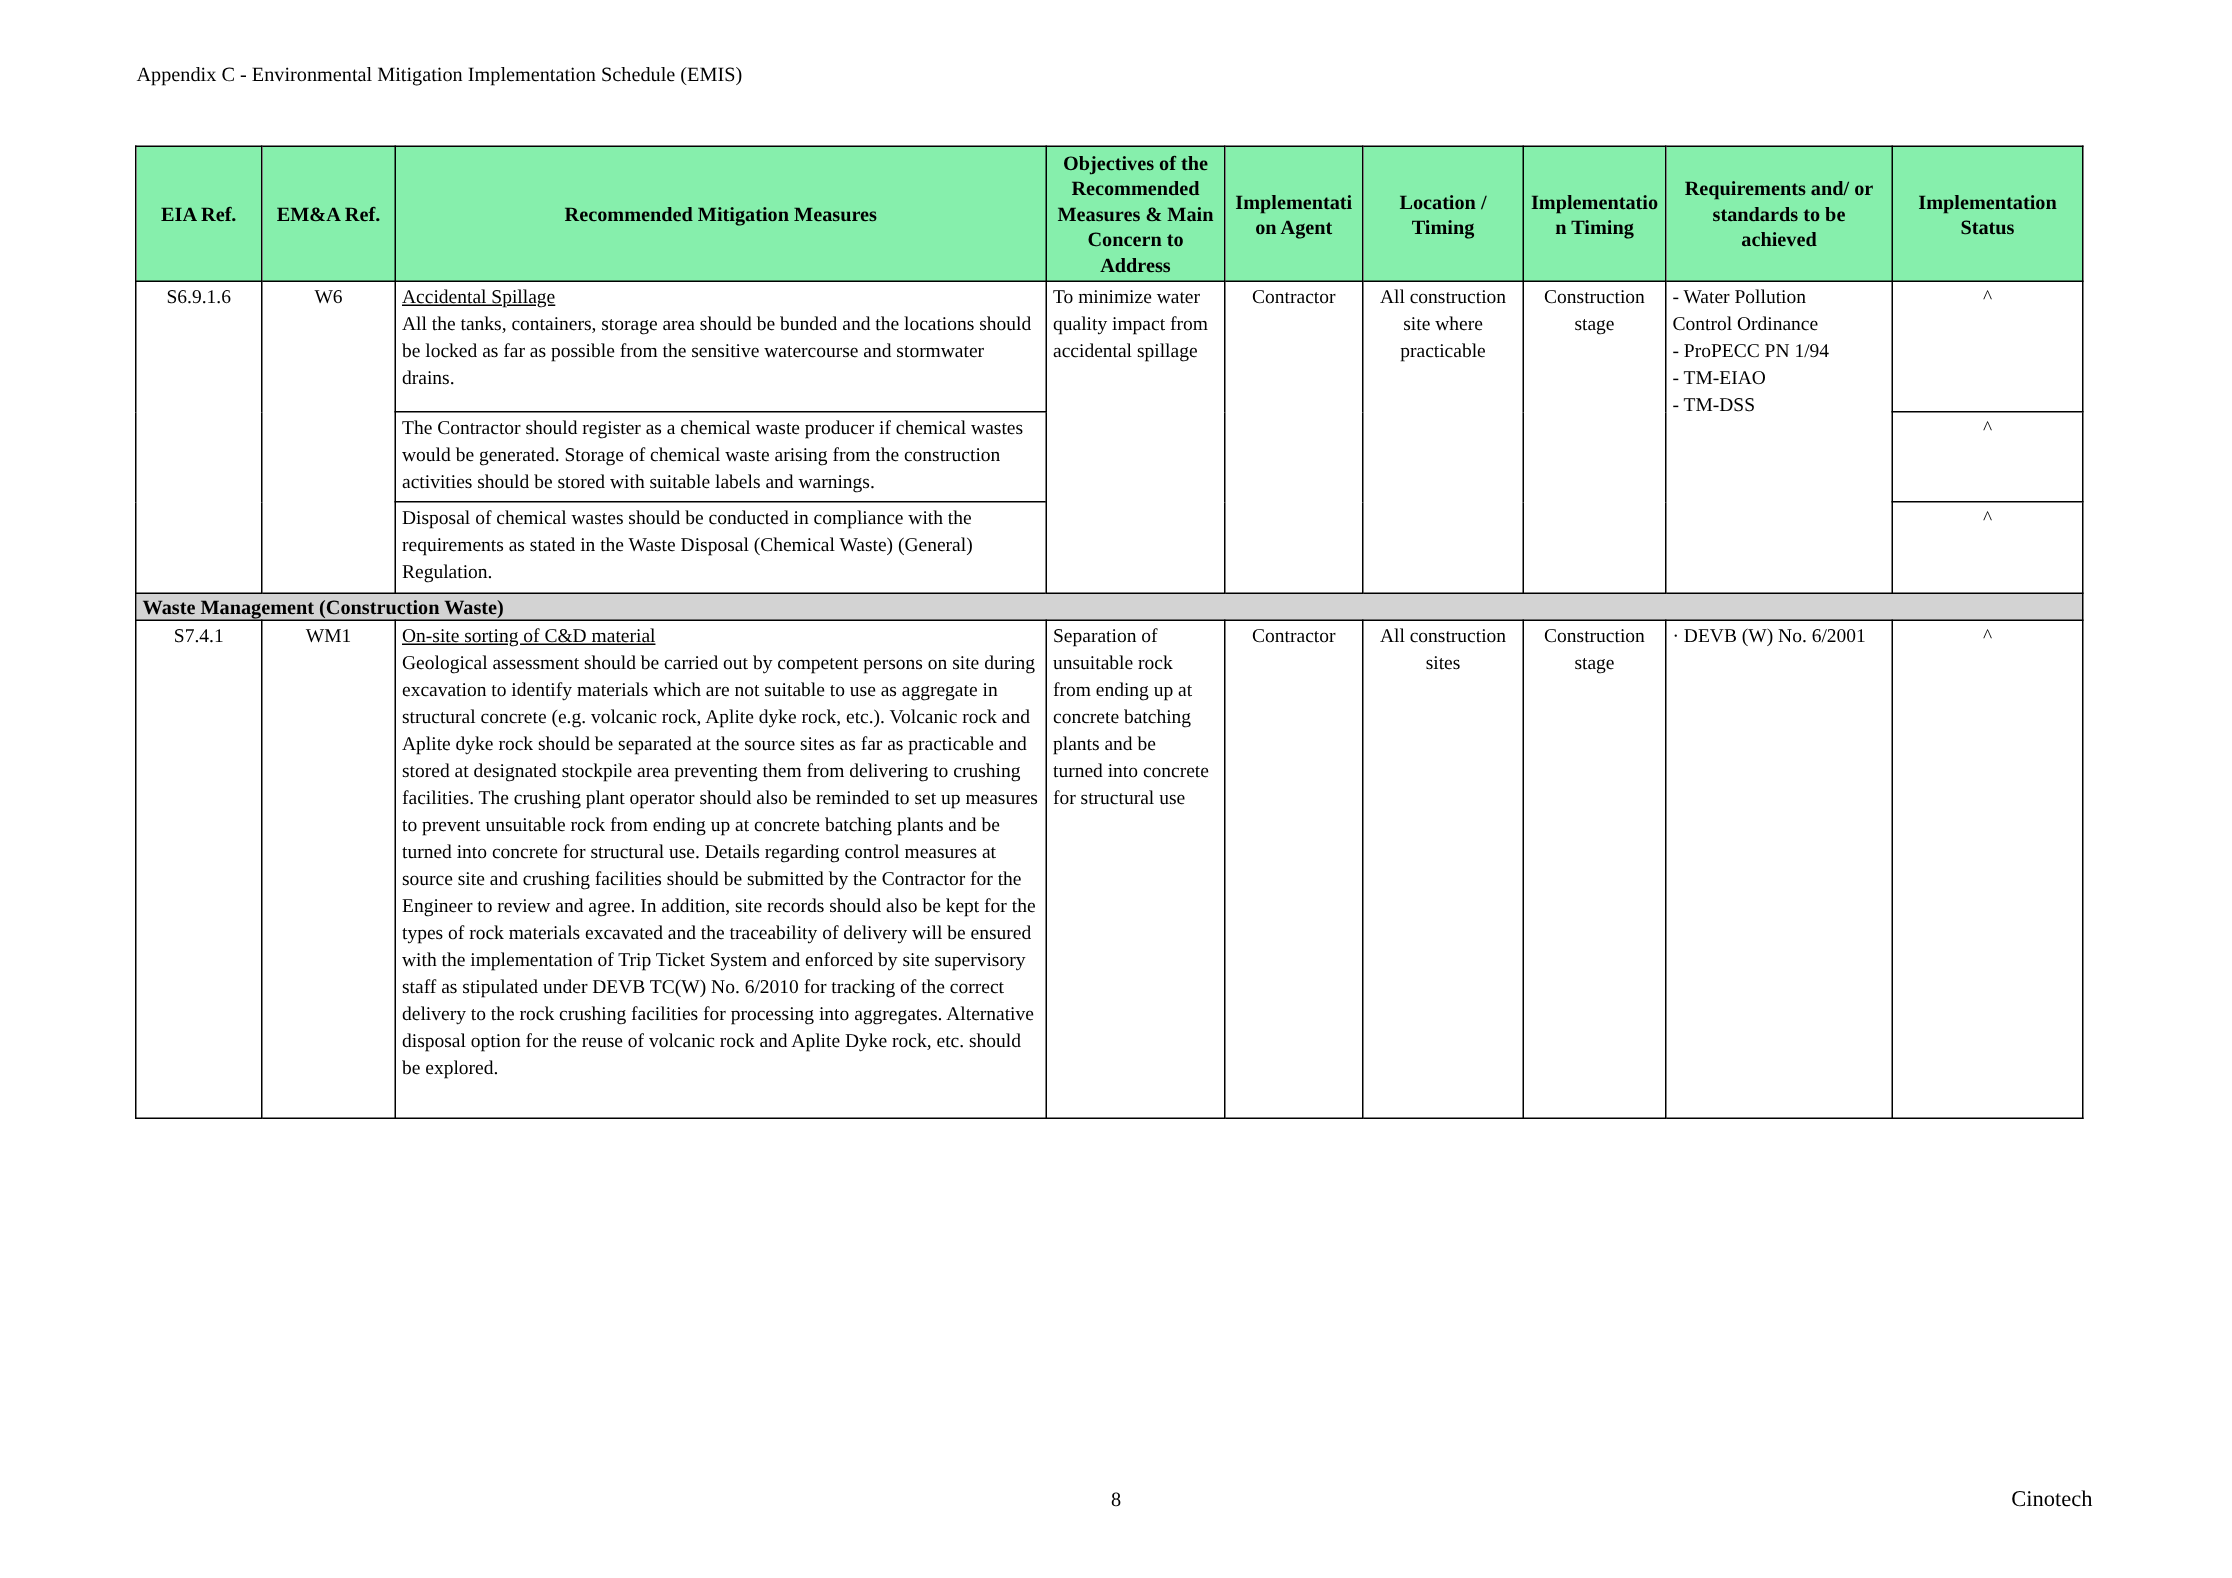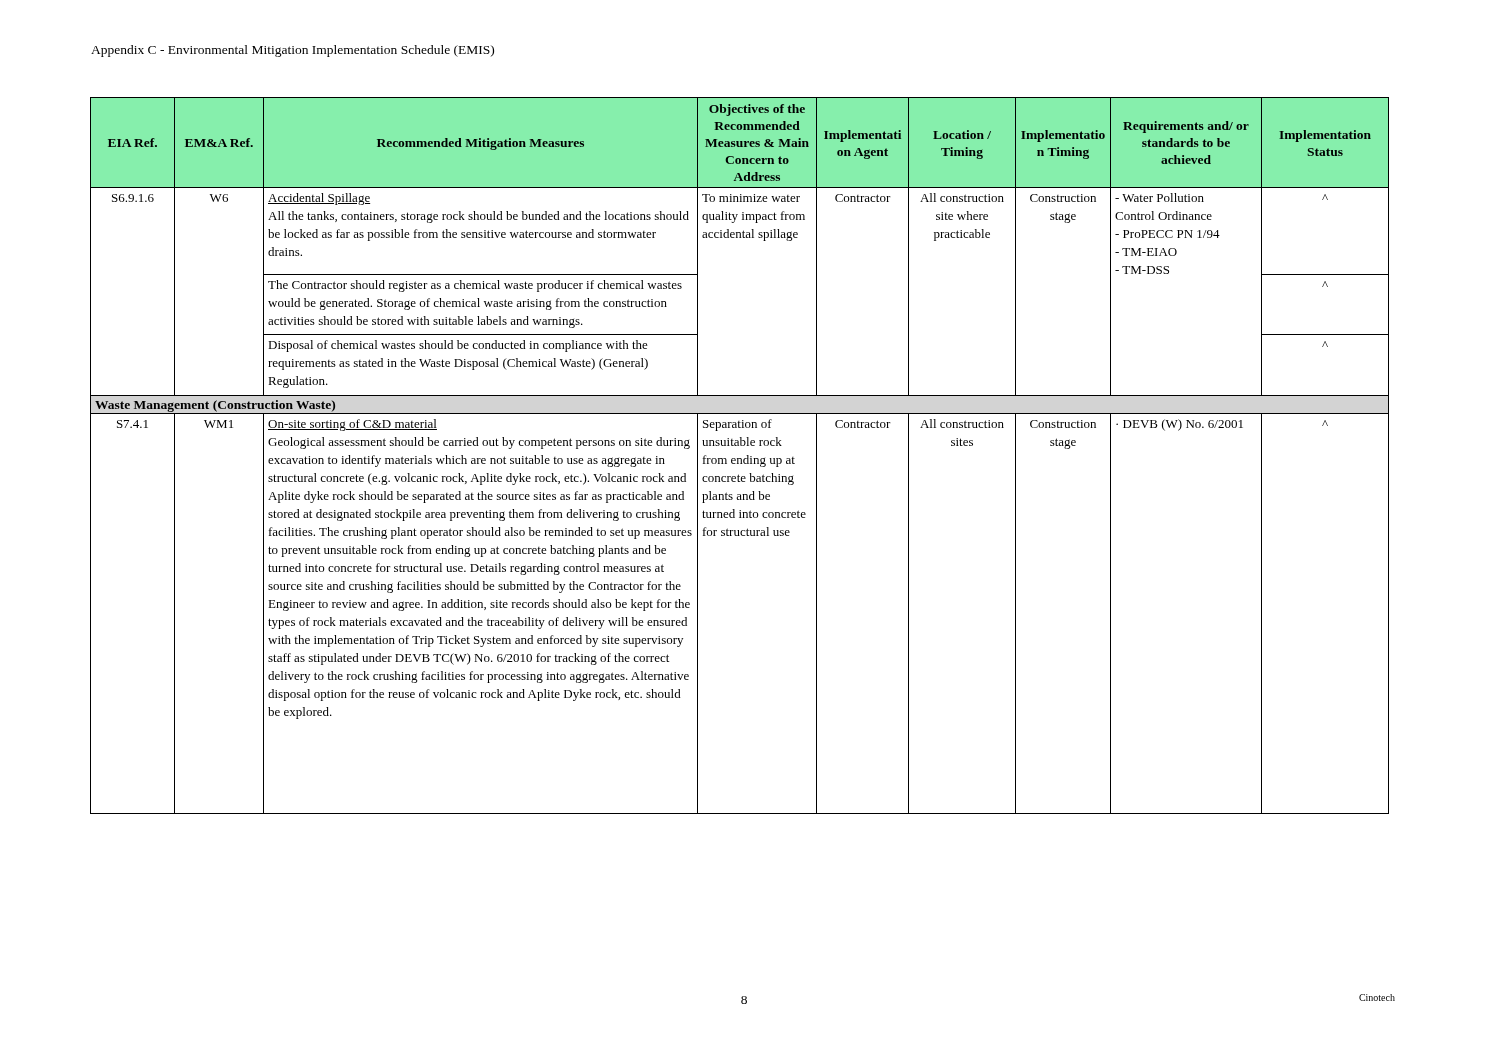--- a/index.html
+++ b/index.html
@@ -24,21 +24,21 @@
   }
   .pre{white-space:pre-line;font-family:Liberation Serif, serif;}
   .ctr{text-align:center;}
   .measure-heading{text-decoration:underline;}
   .status-cell{text-align:center;font-size:13px;}
   tr.section-row td{
     background:#d3d3d3;font-weight:bold;font-size:13.5px;
     line-height:15px;padding:1px 4px;
   }
   .footer-page{position:absolute;top:992px;left:0;width:1488px;text-align:center;font-size:13.5px;}
-  .footer-brand{position:absolute;top:992px;right:93px;font-size:10px;}
+  .footer-brand{position:absolute;top:992px;right:93px;font-size:15px;}
 </style>
 </head>
 <body>
 
 <div class="doc-title">Appendix C - Environmental Mitigation Implementation Schedule (EMIS)</div>
 
 <table class="emis">
   <colgroup>
     <col style="width:84px">
       <col style="width:89px">
@@ -72,21 +72,21 @@
 achieved</th>
     <th>Implementation
 Status</th>
   </tr>
 
   <tr style="height:87px;">
     <td class="ctr" rowspan="3">S6.9.1.6</td>
     <td class="ctr" rowspan="3">W6</td>
     <td>
       <div class="measure-heading">Accidental Spillage</div>
-      <div>All the tanks, containers, storage rock should be bunded and the locations should be locked as far as possible from the sensitive watercourse and stormwater drains.</div>
+      <div>All the tanks, containers, storage area should be bunded and the locations should be locked as far as possible from the sensitive watercourse and stormwater drains.</div>
     </td>
     <td class="pre" rowspan="3">To minimize water
 quality impact from
 accidental spillage</td>
     <td class="ctr" rowspan="3">Contractor</td>
     <td class="ctr pre" rowspan="3">All construction
 site where
 practicable</td>
     <td class="ctr pre" rowspan="3">Construction
 stage</td>
@@ -103,21 +103,21 @@
   </tr>
   <tr style="height:61px;">
     <td>Disposal of chemical wastes should be conducted in compliance with the requirements as stated in the Waste Disposal (Chemical Waste) (General) Regulation.</td>
     <td class="status-cell">^</td>
   </tr>
 
   <tr class="section-row" style="height:18px;">
     <td colspan="9">Waste Management (Construction Waste)</td>
   </tr>
 
-  <tr style="height:400px;">
+  <tr style="height:332px;">
     <td class="ctr">S7.4.1</td>
     <td class="ctr">WM1</td>
     <td>
       <div class="measure-heading">On-site sorting of C&amp;D material</div>
       <div>Geological assessment should be carried out by competent persons on site during excavation to identify materials which are not suitable to use as aggregate in structural concrete (e.g. volcanic rock, Aplite dyke rock, etc.). Volcanic rock and Aplite dyke rock should be separated at the source sites as far as practicable and stored at designated stockpile area preventing them from delivering to crushing facilities.  The crushing plant operator should also be reminded to set up measures to prevent unsuitable rock from ending up at concrete batching plants and be turned into concrete for structural use.  Details regarding control measures at source site and crushing facilities should be submitted by the Contractor for the Engineer to review and agree.  In addition, site records should also be kept for the types of rock materials excavated and the traceability of delivery will be ensured with the implementation of Trip Ticket System and enforced by site supervisory staff as stipulated under DEVB TC(W) No. 6/2010 for tracking of the correct delivery to the rock crushing facilities for processing into aggregates.  Alternative disposal option for the reuse of volcanic rock and Aplite Dyke rock, etc. should be explored.</div>
     </td>
     <td class="pre">Separation of
 unsuitable rock
 from ending up at
 concrete batching

